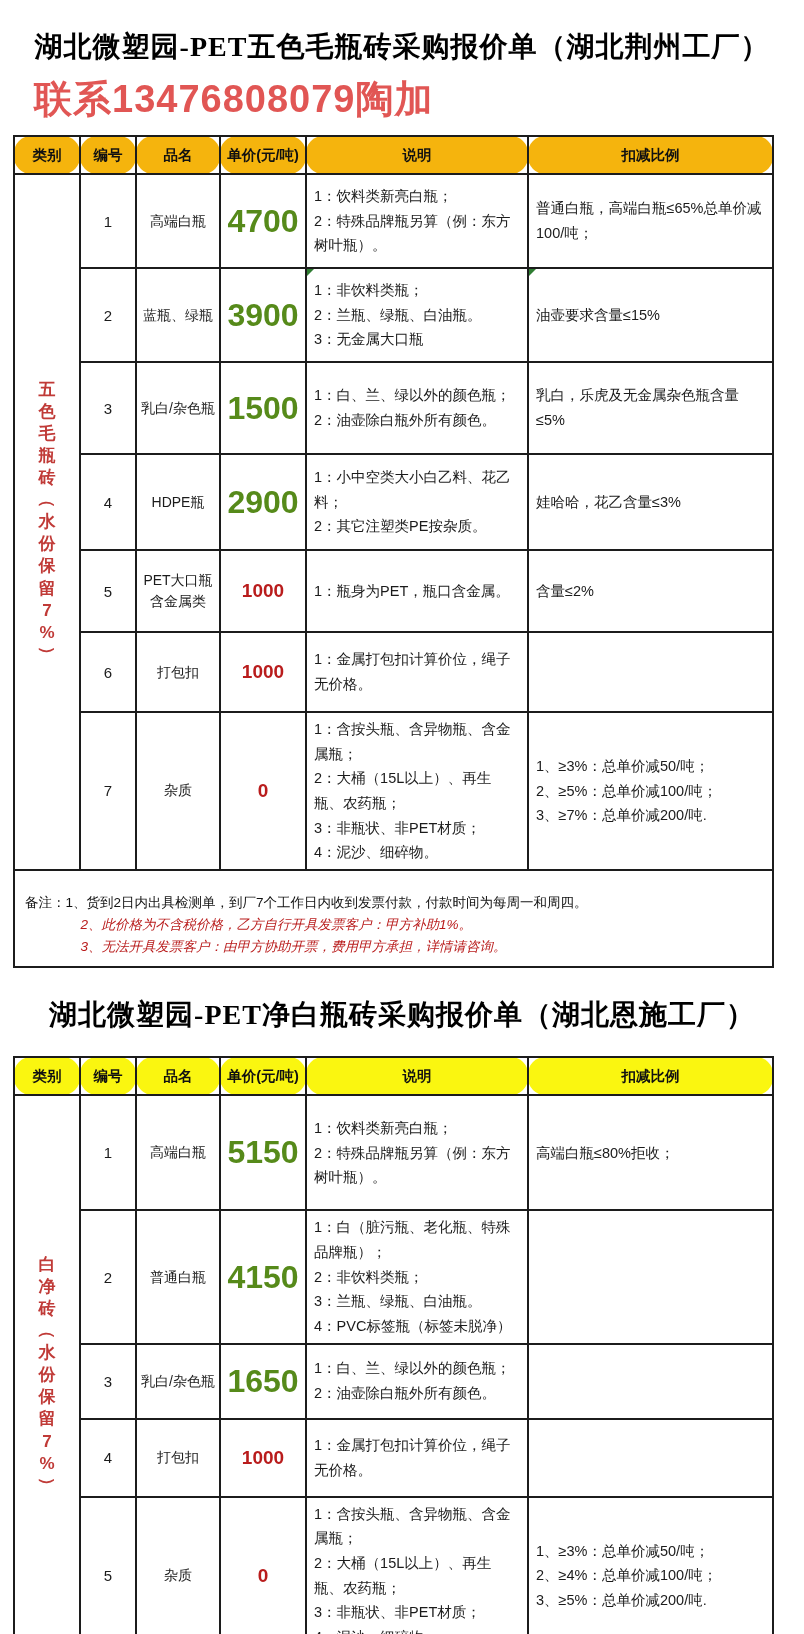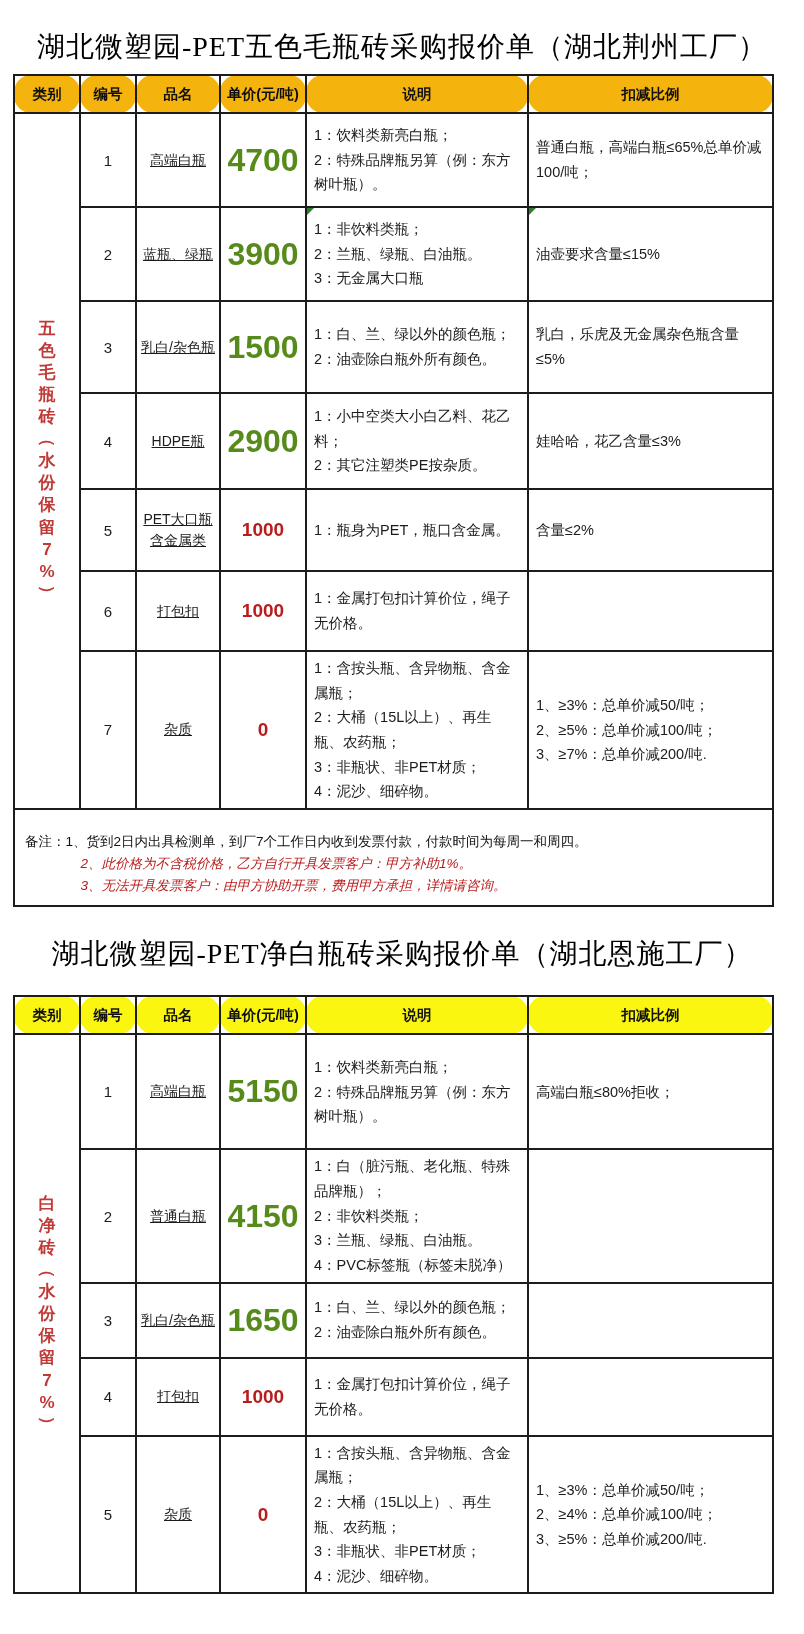--- a/index.html
+++ b/index.html
@@ -4,41 +4,41 @@
 <style>
   * { box-sizing: border-box; }
   html,body { margin:0; padding:0; }
   body {
     width:804px; min-height:1634px; background:#ffffff;
     font-family:"Liberation Sans","DejaVu Sans",sans-serif; color:#1b1b1b;
   }
   .page { padding-top:28px; }
   .doc-title {
     font-family:"Liberation Serif","DejaVu Serif",serif;
-    font-size:28px; font-weight:normal; text-align:center;
+    font-size:28px; font-weight:bold; text-align:center;
     margin:0 14px 8px 14px; letter-spacing:1px; color:#000;
   }
   .contact {
     font-size:38px; font-weight:bold; color:#E15654;
     margin:2px 0 10px 34px; letter-spacing:1px;
   }
   table.quote {
     border-collapse:collapse; table-layout:fixed;
     width:759px; margin-left:13px; background:#fff;
   }
   .quote th, .quote td { border:2px solid #1c1c1c; overflow:hidden; }
   .hdr th { height:38px; font-size:14.5px; font-weight:bold; text-align:center; padding:0; color:#111; white-space:nowrap;border-radius:17px; }
   .t1 .hdr th { background:#F5B40D; }
   .t2 .hdr th { background:#FAF610; }
   td.vcat { vertical-align:middle; padding:0; }
   .vtext { display:flex; flex-direction:column; align-items:center; gap:3px;
            color:#C03A37; font-weight:bold; font-size:17px; line-height:1.12; }
   .vtext .vrot { transform:rotate(90deg); }
   td.num  { text-align:center; font-size:15px; }
-  td.name { text-align:center; font-size:14px; padding:0 1px; line-height:1.5;text-decoration:underline; }
+  td.name { text-align:center; font-size:14px; padding:0 1px; line-height:1.5; }
   td.price { text-align:center; font-weight:bold; }
   td.price.green { color:#568A1A; font-size:32px; }
   td.price.black { color:#b91c1c; font-size:19px; }
   td.desc, td.ded {
     font-size:14.5px; line-height:1.7; padding:4px 7px;
     white-space:pre-line; vertical-align:middle; text-align:left;
   }
   td.tri { position:relative; }
   td.tri::before {
     content:""; position:absolute; top:0; left:0;
@@ -52,20 +52,21 @@
   .note-red { color:#b91c1c;font-style:italic; }
   .note-indent { margin-left:15px; }
   .spacer-title { margin-top:28px; }
 </style>
 </head>
 <body>
 
 <div class="page">
 
   <h1 class="doc-title">湖北微塑园-PET五色毛瓶砖采购报价单（湖北荆州工厂）</h1>
+  <div class="contact">联系13476808079陶加</div>
 
   <table class="quote t1">
     <colgroup>
       <col style="width:66px">
         <col style="width:56px">
         <col style="width:84px">
       <col style="width:86px">
         <col style="width:222px">
         <col style="width:245px">
     </colgroup>

